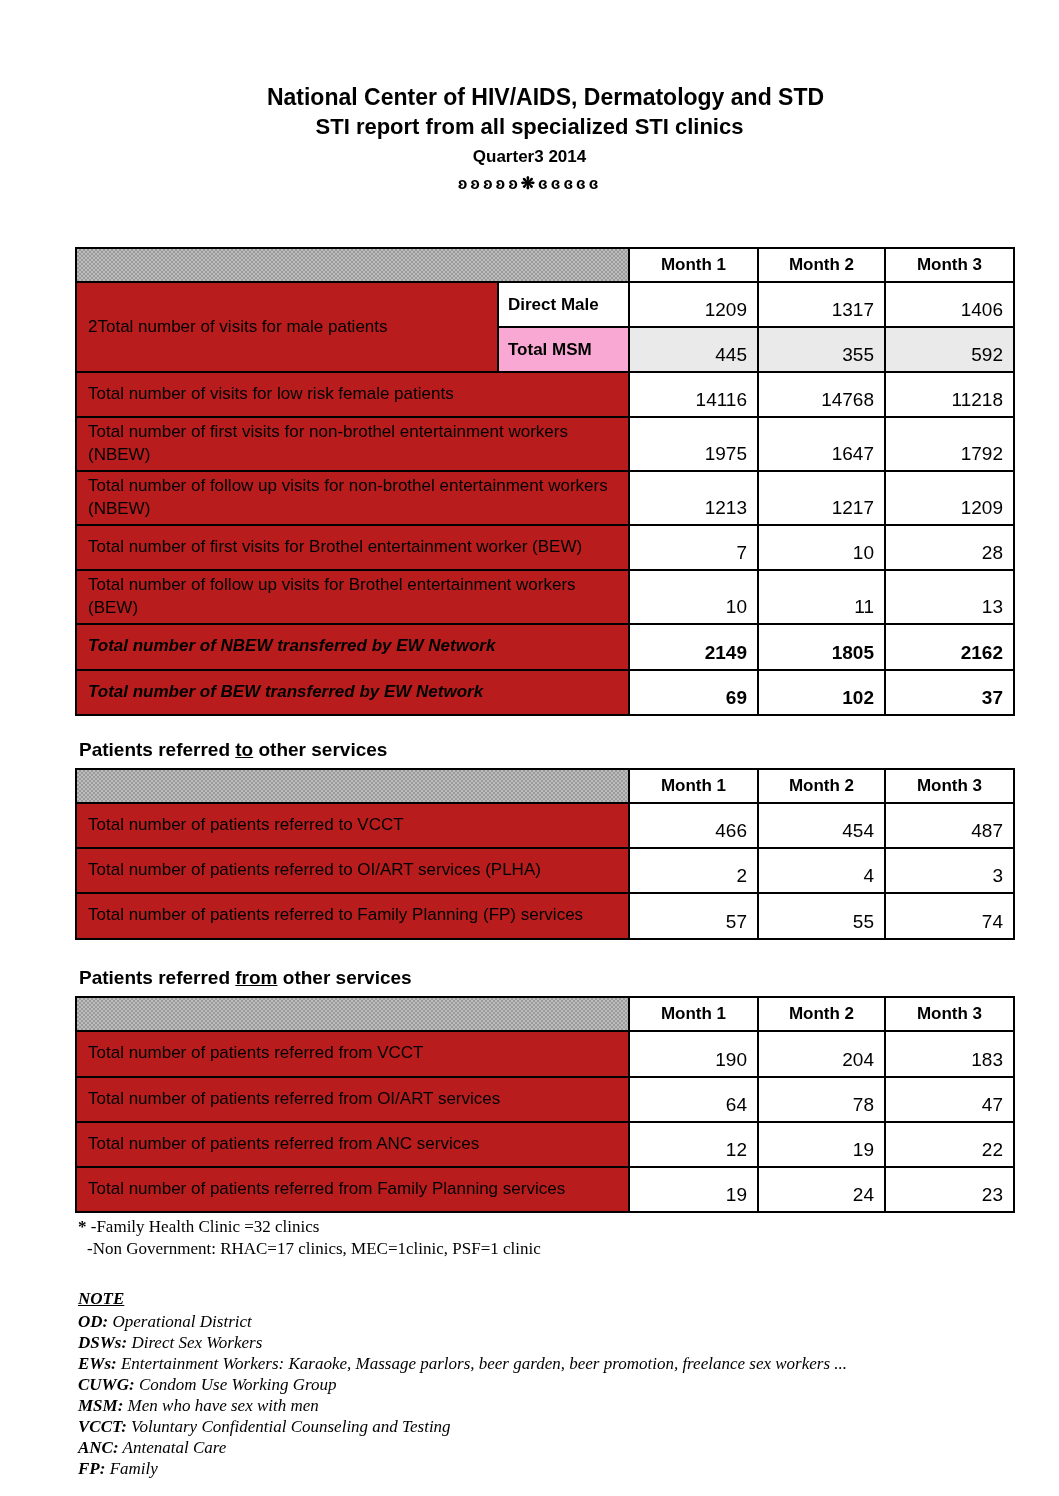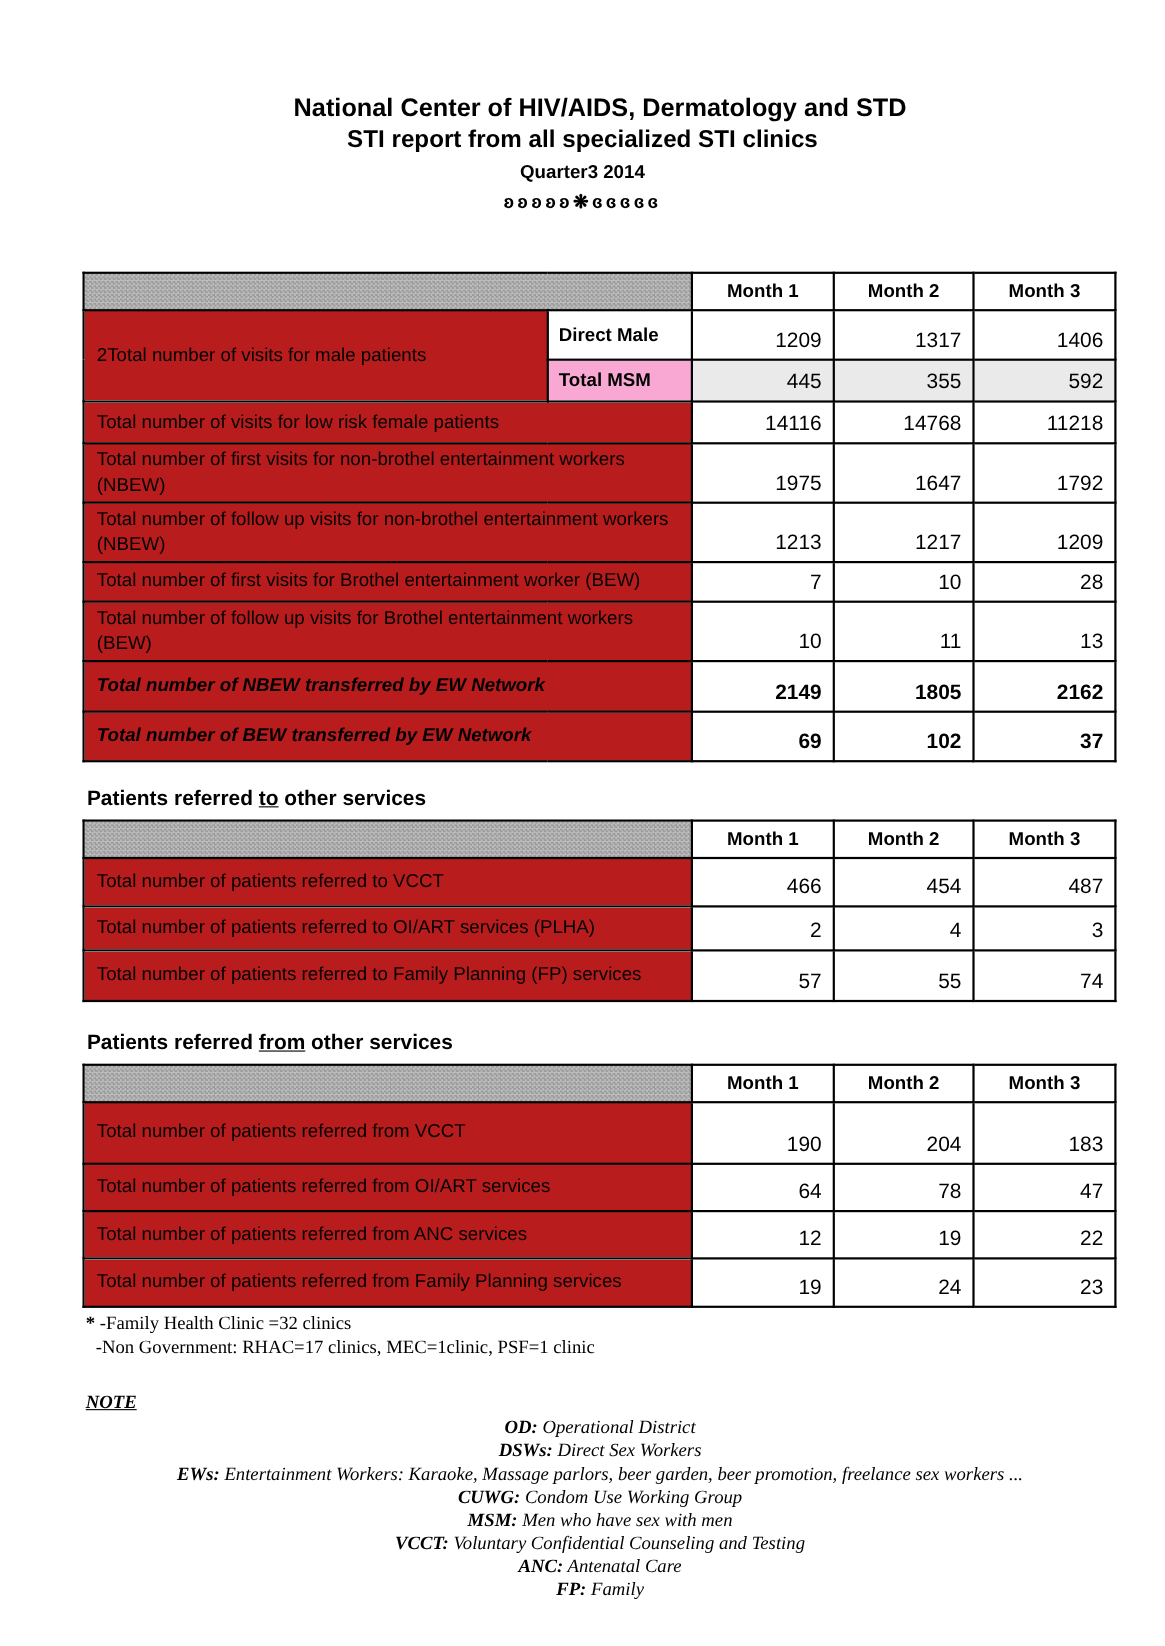--- a/index.html
+++ b/index.html
@@ -38,21 +38,21 @@
   td.lbl{
     font-size:17px;vertical-align:middle;padding:3px 6px 3px 11px;line-height:1.35;
     background:#b91c1c;
   }
   td.sublbl{
     font-size:17px;font-weight:bold;vertical-align:middle;padding:3px 6px 3px 9px;
     background:#ffffff;
   }
   td.val{
     font-size:19px;text-align:right;vertical-align:bottom;
-    padding:2px 10px 5px 2px;background:#ffffff;
+    padding:16px 10px 5px 2px;background:#ffffff;
   }
   td.msm-lbl{background:#f9a8d4;}
   td.msm-val{background:#eaeaea;}
   td.sum-lbl{font-weight:bold;font-style:italic;}
   td.sum-val{font-weight:bold;}
 
   
   .section-heading{
     font-size:19px;font-weight:bold;margin:0 0 6px 4px;line-height:24px;
   }
@@ -69,21 +69,21 @@
   .footnotes .star{font-weight:bold;}
   .fn-line2{padding-left:9px;}
   .note-block{
     font-family:"Liberation Serif",serif;font-size:17px;line-height:21px;
     margin:28px 0 0 3px;
   }
   .note-heading{
     font-weight:bold;font-style:italic;text-decoration:underline;
     margin-bottom:2px;
   }
-  .note-item{font-style:italic;text-align:center;}
+  .note-item{font-style:italic;}
   .note-term{font-weight:bold;}
 </style>
 </head>
 <body>
 
 <div class="page">
 
   <div class="title-block">
     <div class="title-1">National Center of HIV/AIDS, Dermatology and STD</div>
     <div class="title-2">STI report from all specialized STI clinics</div>
@@ -214,21 +214,21 @@
           <col style="width:127px">
           <col style="width:129px">
       </colgroup>
       <tbody>
           <tr style="height:34px">
         <td class="gray-band"></td>
         <td class="month-hdr">Month 1</td>
         <td class="month-hdr">Month 2</td>
         <td class="month-hdr">Month 3</td>
       </tr>
-      <tr style="height:56px">
+      <tr style="height:46px">
         <td class="lbl">Total number of patients referred from VCCT</td>
         <td class="val">190</td>
         <td class="val">204</td>
         <td class="val">183</td>
       </tr>
       <tr style="height:43px">
         <td class="lbl">Total number of patients referred from OI/ART services</td>
         <td class="val">64</td>
         <td class="val">78</td>
         <td class="val">47</td>

